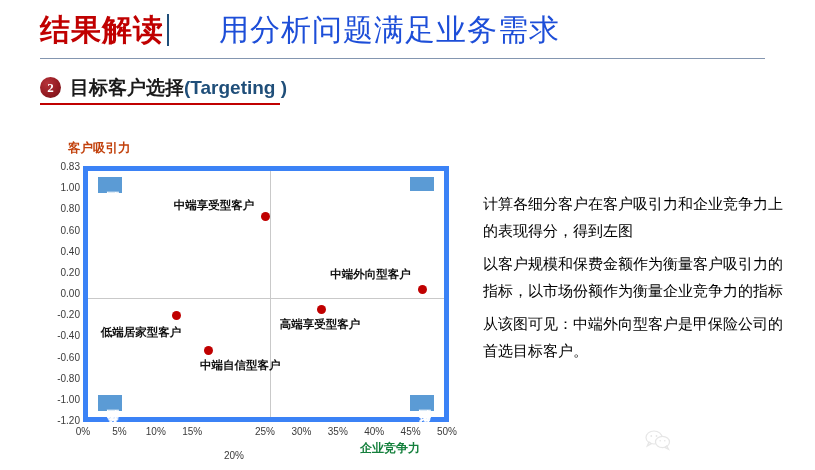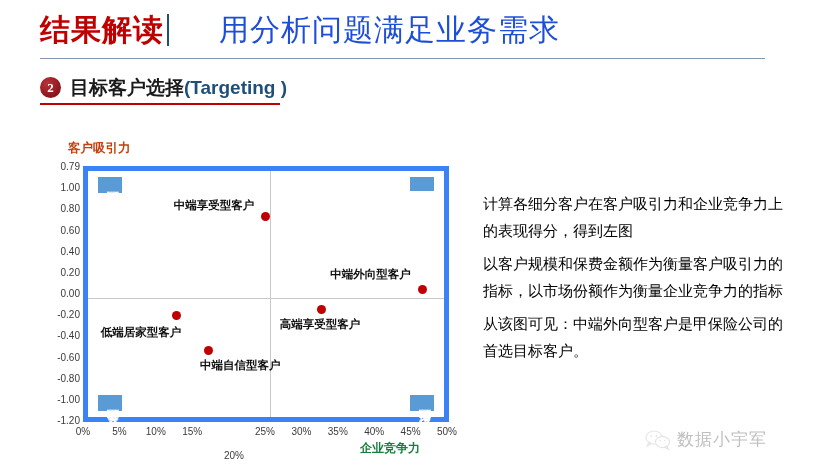--- a/index.html
+++ b/index.html
@@ -252,21 +252,21 @@
   <div id="section-badge">2</div>
   <div id="section-title">
     <span>目标客户选择</span><span class="en">(Targeting )</span>
   </div>
   <div id="section-underline"></div>
 </div>
 
 <div id="chart-block">
   <div id="y-axis-title">客户吸引力</div>
   <div id="y-ticks">
-      <div class="y-tick" style="top: 0px;">0.79</div>
+      <div class="y-tick" style="top: 0px;">0.83</div>
       <div class="y-tick" style="top: 21.1667px;">1.00</div>
       <div class="y-tick" style="top: 42.3333px;">0.80</div>
       <div class="y-tick" style="top: 63.5px;">0.60</div>
       <div class="y-tick" style="top: 84.6667px;">0.40</div>
       <div class="y-tick" style="top: 105.833px;">0.20</div>
       <div class="y-tick" style="top: 127px;">0.00</div>
       <div class="y-tick" style="top: 148.167px;">-0.20</div>
       <div class="y-tick" style="top: 169.333px;">-0.40</div>
       <div class="y-tick" style="top: 190.5px;">-0.60</div>
       <div class="y-tick" style="top: 211.667px;">-0.80</div>
@@ -317,14 +317,13 @@
   <svg id="watermark-icon" viewBox="0 0 26 22">
     <ellipse cx="9" cy="8.5" rx="8" ry="6.5" fill="none" stroke="#c8c8c8" stroke-width="1.2"></ellipse>
     <path d="M4 13 L2.2 17 L6.4 14.6 Z" fill="none" stroke="#c8c8c8" stroke-width="1.2"></path>
     <circle cx="6.3" cy="7" r="0.9" fill="#c8c8c8"></circle>
     <circle cx="11.5" cy="7" r="0.9" fill="#c8c8c8"></circle>
     <ellipse cx="17.5" cy="13" rx="7" ry="5.6" fill="#ffffff" stroke="#c8c8c8" stroke-width="1.2"></ellipse>
     <path d="M21.8 17 L23.6 20.4 L19.8 18.4 Z" fill="none" stroke="#c8c8c8" stroke-width="1.2"></path>
     <circle cx="15.2" cy="11.8" r="0.8" fill="#c8c8c8"></circle>
     <circle cx="19.8" cy="11.8" r="0.8" fill="#c8c8c8"></circle>
   </svg>
-  <div id="watermark-text">数据小宇军</div>
 </div>
 
 </body></html>

